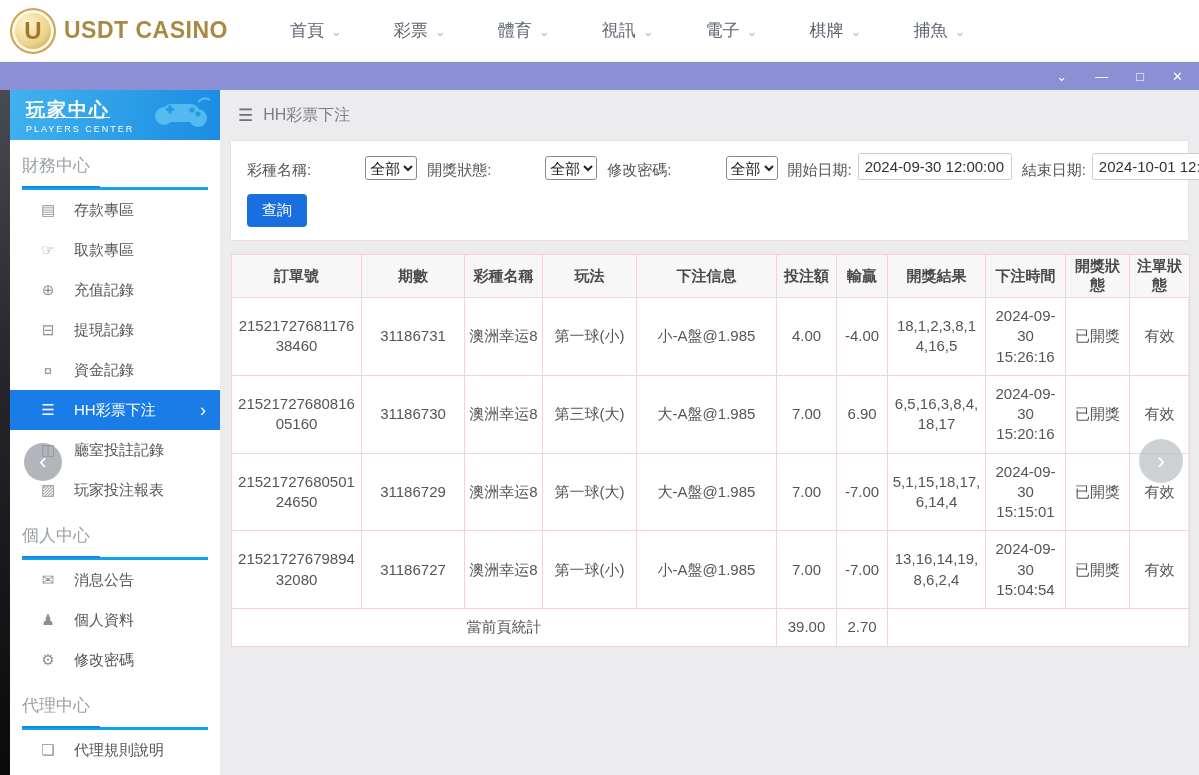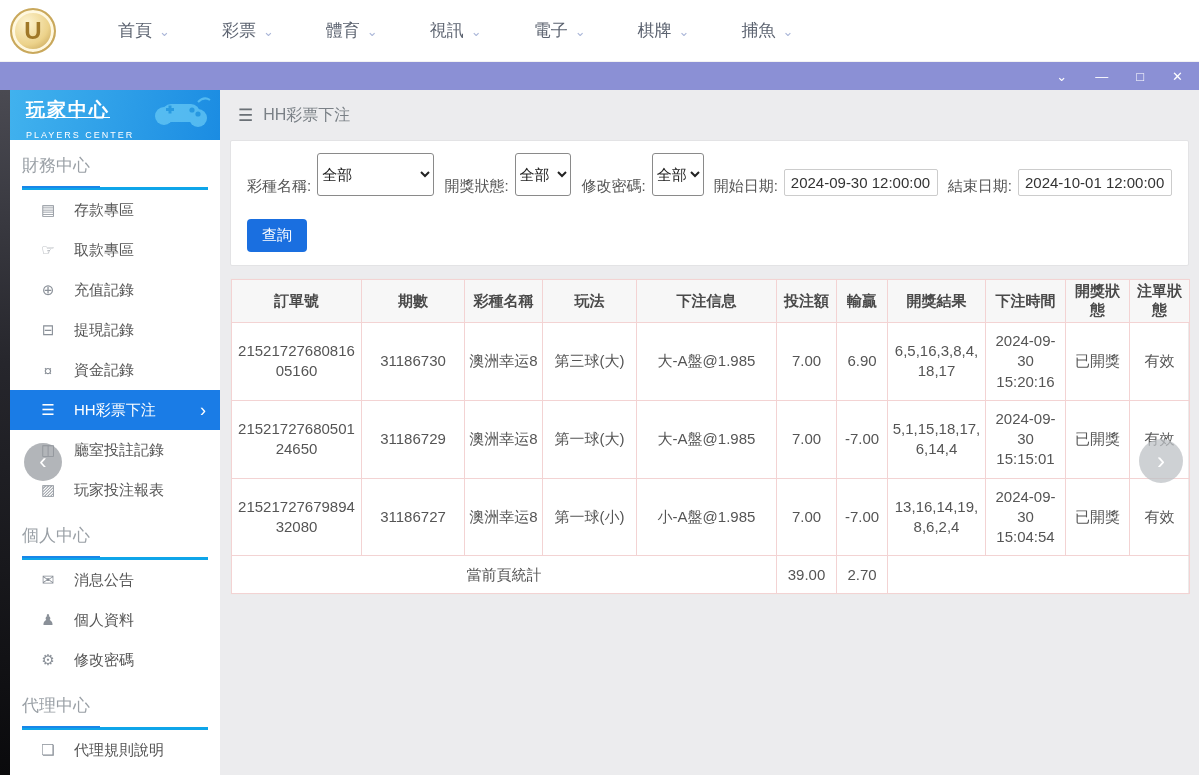--- a/index.html
+++ b/index.html
@@ -22,21 +22,21 @@
   .winctl { color:#fff; font-size:13px; line-height:1; cursor:pointer; }
 
   
   .workspace { position:relative; height:685px; display:flex; background:#ececee; }
   .leftstrip { width:10px; flex:0 0 10px; background:linear-gradient(180deg,#4a4a52 0%,#26262c 40%,#0a0a0c 100%); }
 
   
   .sidebar { width:210px; flex:0 0 210px; background:#fff; }
   .sidebar-header { height:50px; background:linear-gradient(100deg,#41b2ee 0%,#1b8ce2 100%); color:#fff; padding:7px 0 0 16px; position:relative; overflow:hidden; }
   .sh-title { font-size:19px; font-weight:600; letter-spacing:2px;text-decoration:underline; }
-  .sh-sub { font-size:9px; letter-spacing:2px; margin-top:7px; }
+  .sh-sub { font-size:9px; letter-spacing:2px; margin-top:1px; }
   .sh-deco { position:absolute; right:6px; top:4px; opacity:.65; }
   .section-title { margin:14px 12px 0; padding-bottom:10px; color:#9aa0a6; font-size:17px; border-bottom:3px solid #0ea5e9; position:relative; }
   .section-title::after { content:''; position:absolute; left:0; bottom:-1px; width:78px; height:2px; background:#1a86e8; }
   .item { display:flex; align-items:center; height:40px; padding-left:28px; color:#555; font-size:15px; cursor:pointer; }
   .item .icon { width:20px; margin-right:16px; color:#8a9098; font-size:15px; text-align:center; flex:0 0 20px; }
   .item.active { background:#1a7ce6; color:#fff; }
   .item.active .icon { color:#fff; }
   .item .iarrow { margin-left:auto; margin-right:14px; font-size:18px; line-height:1; }
 
   
@@ -46,42 +46,43 @@
 
   
   .main { flex:1; padding:0 10px; min-width:0; }
   .breadcrumb { height:50px; display:flex; align-items:center; gap:10px; color:#7a8086; font-size:16px; padding-left:8px; }
   .hamburger { color:#6a7076; font-size:17px; }
 
   .filter-card { background:#fff; border:1px solid #e3e3e5; border-radius:2px; padding:12px 16px 13px; }
   .filter-row { display:flex; align-items:flex-end; font-size:15px; color:#555; white-space:nowrap; }
   .filter-row label { margin-right:6px; }
   .filter-row .gap { margin-left:10px; }
-  .sel { height:43px; border:1px solid #8a8a8a; border-radius:3px; background:#fff; font-size:15px; color:#222; font-family:"Liberation Sans",sans-serif; }
+  .sel { height:24px; border:1px solid #8a8a8a; border-radius:3px; background:#fff; font-size:15px; color:#222; font-family:"Liberation Sans",sans-serif;margin-left:48px; }
   .sel-lottery { width:132px; }
   .sel-draw { width:64px; }
   .sel-order { width:58px; }
   .date-input { width:154px; height:27px; border:1px solid #ccc; border-radius:2px; font-size:15px; color:#333; padding:0 6px; font-family:"Liberation Sans",sans-serif; }
-  .query-btn { margin-top:23px; background:#1a6fe0; color:#fff; border:none; border-radius:4px; font-size:15px; padding:7px 15px; cursor:pointer; }
+  .query-btn { margin-top:14px; background:#1a6fe0; color:#fff; border:none; border-radius:4px; font-size:15px; padding:7px 15px; cursor:pointer; }
 
   .table-card { background:#fff; border:1px solid #ebebeb; margin-top:12px; }
   table { width:100%; border-collapse:collapse; table-layout:fixed; }
   th { background:#f7f7f7; font-weight:700; color:#4a4a4a; font-size:15px; height:41px; border:1px solid #f3d3d3; padding:2px; }
   td { font-size:15px; color:#555; text-align:center; border:1px solid #f3d3d3; padding:8px 3px; line-height:1.35; }
   tbody tr.data-row td { height:57px; }
   td.c0, td.c7 { word-break:break-all; }
   tr.summary td { height:38px; padding:6px 3px; }
   table tr:first-child th { border-top-color:#f3d3d3; }
 </style>
 </head>
 <body>
 
 <div class="topnav">
   <div class="logo">
     <div class="logo-coin">U</div>
+    <span class="logo-text">USDT CASINO</span>
   </div>
   <nav class="menu" id="topmenu">
       <div class="menu-item">
        <span>首頁</span>
        <span class="chev">⌄</span>
      </div>
       <div class="menu-item">
        <span>彩票</span>
        <span class="chev">⌄</span>
      </div>
@@ -250,20 +251,33 @@
               <th>投注額</th>
               <th>輸贏</th>
               <th>開獎結果</th>
               <th>下注時間</th>
               <th>開獎狀態</th>
               <th>注單狀態</th>
             </tr>
           </thead>
           <tbody>
             <tr class="data-row">
+              <td class="c0">2152172768117638460</td>
+              <td class="c1">31186731</td>
+              <td class="c2">澳洲幸运8</td>
+              <td class="c3">第一球(小)</td>
+              <td class="c4">小-A盤@1.985</td>
+              <td class="c5">4.00</td>
+              <td class="c6">-4.00</td>
+              <td class="c7">18,1,2,3,8,14,16,5</td>
+              <td class="c8">2024-09-30 15:26:16</td>
+              <td class="c9">已開獎</td>
+              <td class="c10">有效</td>
+            </tr>
+            <tr class="data-row">
               <td class="c0">2152172768081605160</td>
               <td class="c1">31186730</td>
               <td class="c2">澳洲幸运8</td>
               <td class="c3">第三球(大)</td>
               <td class="c4">大-A盤@1.985</td>
               <td class="c5">7.00</td>
               <td class="c6">6.90</td>
               <td class="c7">6,5,16,3,8,4,18,17</td>
               <td class="c8">2024-09-30 15:20:16</td>
               <td class="c9">已開獎</td>

